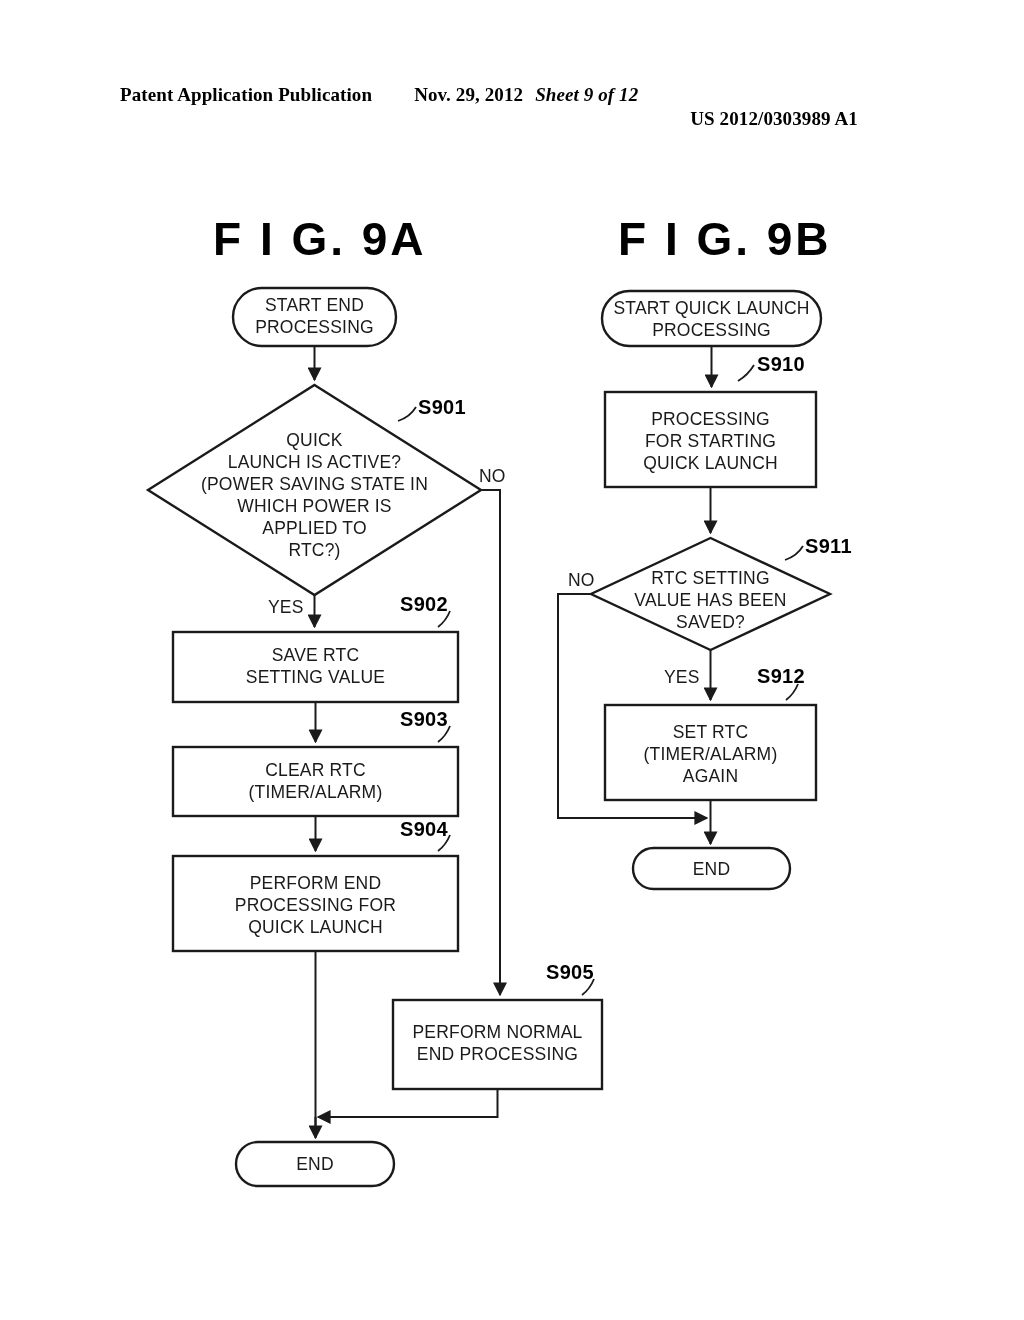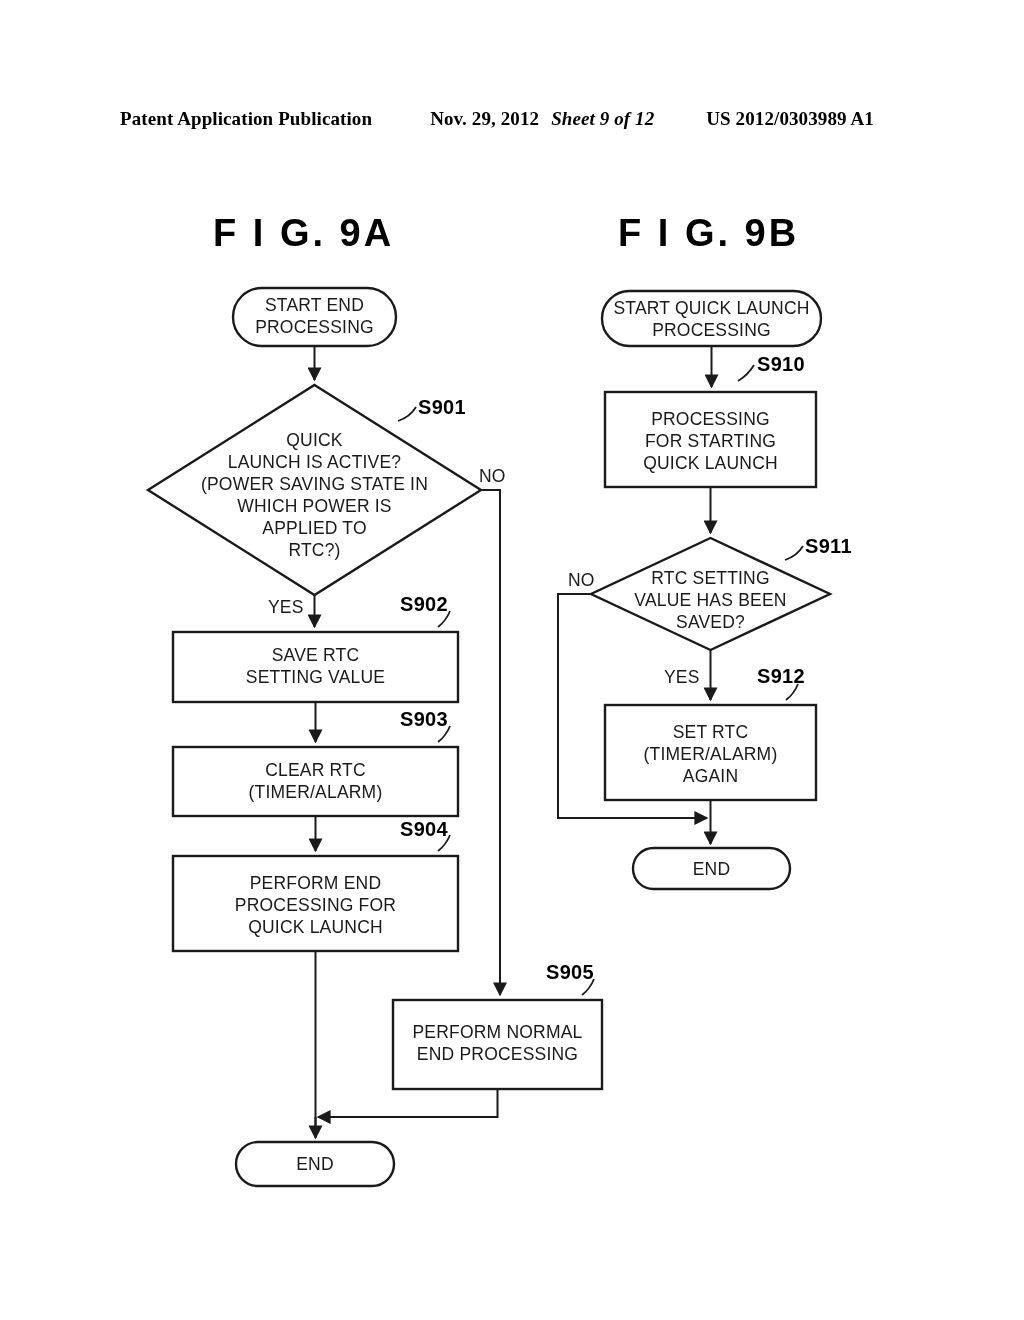--- a/index.html
+++ b/index.html
@@ -22,38 +22,38 @@
     height: 1320px;
     background: #ffffff;
   }
   
   .pub-header {
     position: absolute;
     top: 84px;
     left: 120px;
     width: 784px;
     display: flex;
-    align-items: flex-end;
+    align-items: flex-start;
     font-family: "Liberation Serif", serif;
     font-weight: bold;
     font-size: 19px;
     letter-spacing: 0.1px;
     white-space: nowrap;
   }
   .pub-header .h-title { flex: 0 0 auto; }
-  .pub-header .h-date  { flex: 0 0 auto; margin-left: 58px; }
+  .pub-header .h-date  { flex: 0 0 auto; margin-left: 42px; }
   .pub-header .h-sheet { flex: 0 0 auto; margin-left: 12px; font-style: italic; }
   .pub-header .h-number{ flex: 0 0 auto; margin-left: 52px; margin-top: 24px; }
 
   
   .fig-caption {
     position: absolute;
     font-family: "Liberation Sans", sans-serif;
     font-weight: bold;
-    font-size: 38px;
+    font-size: 46px;
     letter-spacing: 3px;
     white-space: nowrap;
   }
   #fig9a-caption { left: 213px; top: 212px; }
   #fig9b-caption { left: 618px; top: 212px; }
 
   
   svg#flow {
     position: absolute;
     left: 0;

